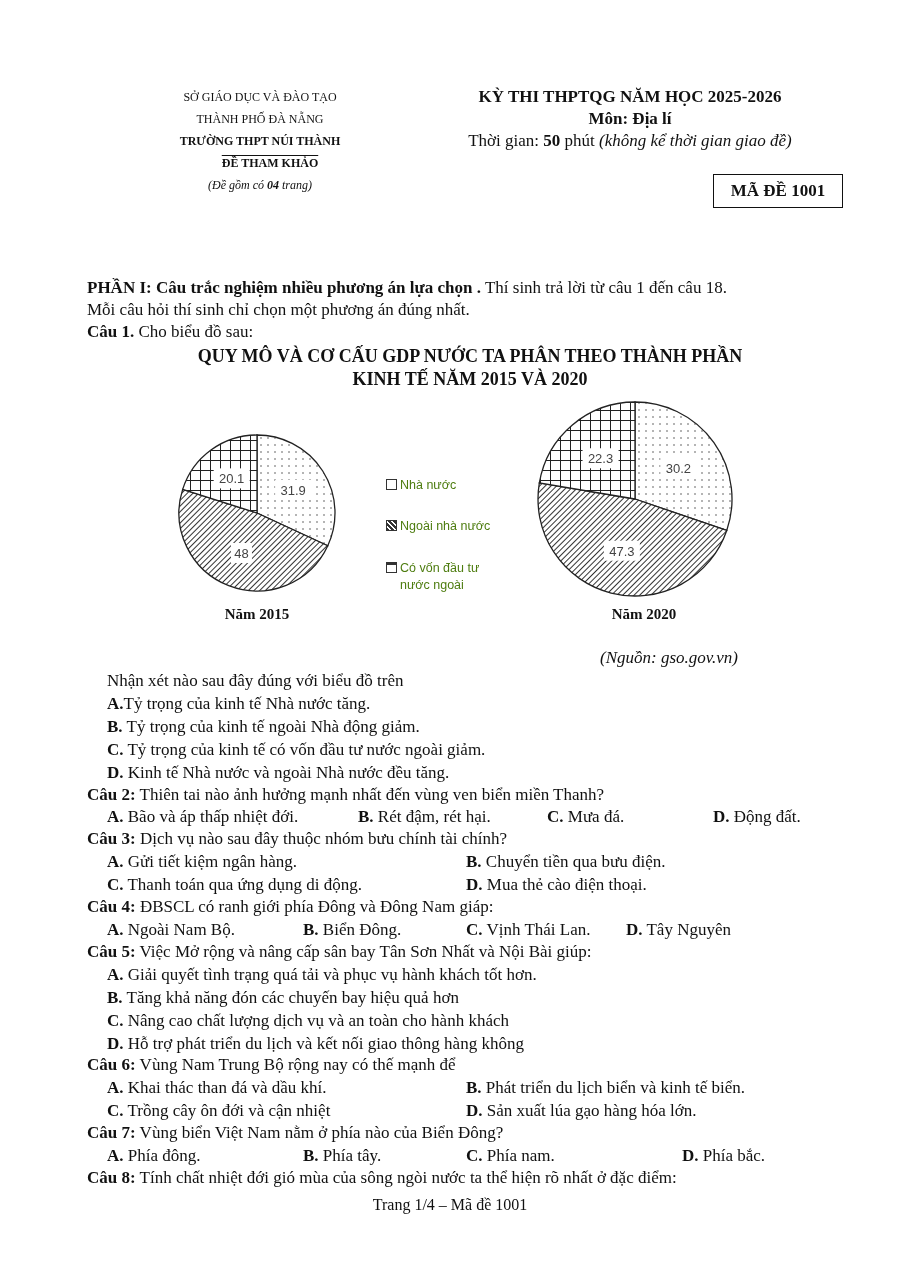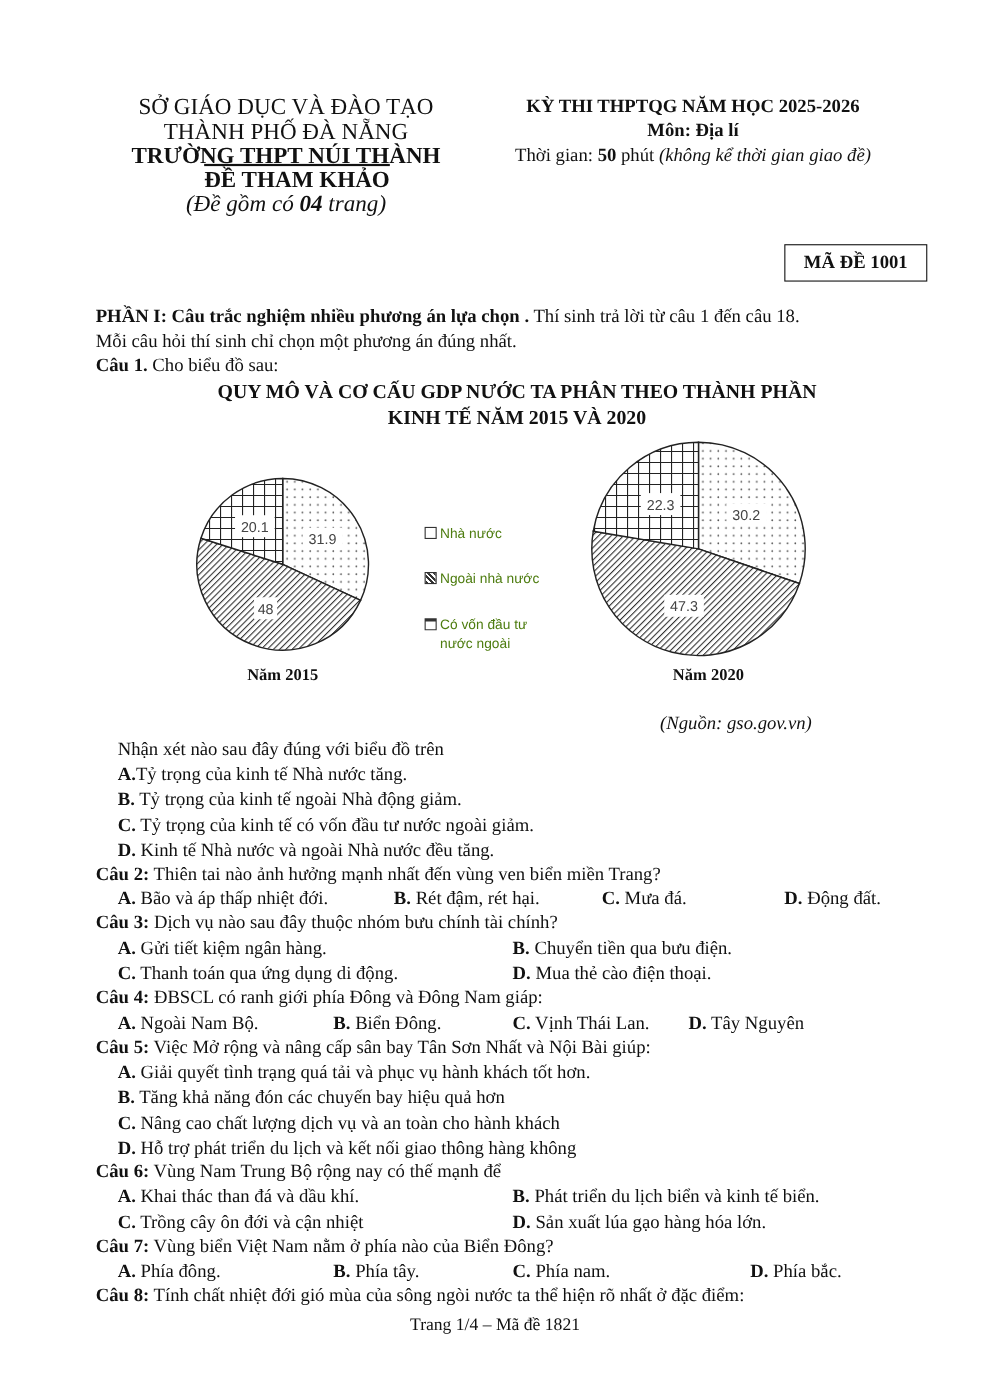--- a/index.html
+++ b/index.html
@@ -1,25 +1,25 @@
 <!DOCTYPE html>
 <html><head>
 <meta charset="utf-8">
 <style>
   html, body { margin:0; padding:0; background:#fff; }
   body { width:900px; height:1272px; position:relative; overflow:hidden;
          font-family:"Liberation Serif", serif; color:#111; font-size:17px; }
   .abs { position:absolute; }
-  .hdr-left { left:90px; top:86px; width:340px; text-align:center; line-height:22px; font-size:21px; }
+  .hdr-left { left:90px; top:86px; width:340px; text-align:center; line-height:22px; font-size:12px; }
   .hdr-right { left:410px; top:86px; width:440px; text-align:center; line-height:22px; font-size:17px; }
   .b { font-weight:bold; }
   .i { font-style:italic; }
   .ov { text-decoration:overline;margin-left:20px; }
   .code-box { left:713px; top:174px; width:128px; height:32px; border:1.5px solid #111;
-              text-align:center; line-height:32px; font-weight:bold; font-size:17px;margin-top:48px; }
+              text-align:center; line-height:32px; font-weight:bold; font-size:17px; }
   .line { position:absolute; left:87px; white-space:nowrap; font-size:17px; line-height:22px; }
   .ind { left:107px; }
   .chart-title { left:90px; width:760px; text-align:center; font-weight:bold; font-size:18px; line-height:22px; }
   .legend { left:386px; font-family:"Liberation Sans", sans-serif; font-size:12.5px; color:#4d7c0f; line-height:17px; }
   .legend .sw { display:inline-block; width:9px; height:9px; border:1px solid #333; margin-right:3px; vertical-align:-1px; }
   .year-lbl { font-weight:bold; font-size:15px; text-align:center; width:160px; }
   .opt { position:absolute; white-space:nowrap; font-size:17px; line-height:22px; }
   .footer { left:0; width:900px; text-align:center; top:1196px; font-size:16px; }
   svg text { font-family:"Liberation Sans", sans-serif; }
 </style>
@@ -101,21 +101,21 @@
 <div class="abs year-lbl" style="left:564px;top:606px">Năm 2020</div>
 
 <div class="abs i" style="left:600px;width:236px;text-align:left;top:648px;font-size:17px">(Nguồn: gso.gov.vn)</div>
 
 <div class="line ind" style="top:670px">Nhận xét nào sau đây đúng với biểu đồ trên</div>
 <div class="line ind" style="top:693px"><b>A.</b><span>Tỷ trọng của kinh tế Nhà nước tăng.</span></div>
 <div class="line ind" style="top:716px"><b>B.</b><span> Tỷ trọng của kinh tế ngoài Nhà động giảm.</span></div>
 <div class="line ind" style="top:739px"><b>C.</b><span> Tỷ trọng của kinh tế có vốn đầu tư nước ngoài giảm.</span></div>
 <div class="line ind" style="top:762px"><b>D.</b><span> Kinh tế Nhà nước và ngoài Nhà nước đều tăng.</span></div>
 
-<div class="line" style="top:784px"><b>Câu 2:</b><span> Thiên tai nào ảnh hưởng mạnh nhất đến vùng ven biển miền Trang?</span></div>
+<div class="line" style="top:784px"><b>Câu 2:</b><span> Thiên tai nào ảnh hưởng mạnh nhất đến vùng ven biển miền Thanh?</span></div>
 <div class="opt" style="left:107px;top:806px"><b>A.</b><span> Bão và áp thấp nhiệt đới.</span></div>
 <div class="opt" style="left:358px;top:806px"><b>B.</b><span> Rét đậm, rét hại.</span></div>
 <div class="opt" style="left:547px;top:806px"><b>C.</b><span> Mưa đá.</span></div>
 <div class="opt" style="left:713px;top:806px"><b>D.</b><span> Động đất.</span></div>
 
 <div class="line" style="top:828px"><b>Câu 3:</b><span> Dịch vụ nào sau đây thuộc nhóm bưu chính tài chính?</span></div>
 <div class="opt" style="left:107px;top:851px"><b>A.</b><span> Gửi tiết kiệm ngân hàng.</span></div>
 <div class="opt" style="left:466px;top:851px"><b>B.</b><span> Chuyển tiền qua bưu điện.</span></div>
 <div class="opt" style="left:107px;top:874px"><b>C.</b><span> Thanh toán qua ứng dụng di động.</span></div>
 <div class="opt" style="left:466px;top:874px"><b>D.</b><span> Mua thẻ cào điện thoại.</span></div>
@@ -139,13 +139,13 @@
 <div class="opt" style="left:466px;top:1100px"><b>D.</b><span> Sản xuất lúa gạo hàng hóa lớn.</span></div>
 
 <div class="line" style="top:1122px"><b>Câu 7:</b><span> Vùng biển Việt Nam nằm ở phía nào của Biển Đông?</span></div>
 <div class="opt" style="left:107px;top:1145px"><b>A.</b><span> Phía đông.</span></div>
 <div class="opt" style="left:303px;top:1145px"><b>B.</b><span> Phía tây.</span></div>
 <div class="opt" style="left:466px;top:1145px"><b>C.</b><span> Phía nam.</span></div>
 <div class="opt" style="left:682px;top:1145px"><b>D.</b><span> Phía bắc.</span></div>
 
 <div class="line" style="top:1167px"><b>Câu 8:</b><span> Tính chất nhiệt đới gió mùa của sông ngòi nước ta thể hiện rõ nhất ở đặc điểm:</span></div>
 
-<div class="abs footer">Trang 1/4 – Mã đề 1821</div>
+<div class="abs footer">Trang 1/4 – Mã đề 1001</div>
 
 </body></html>

